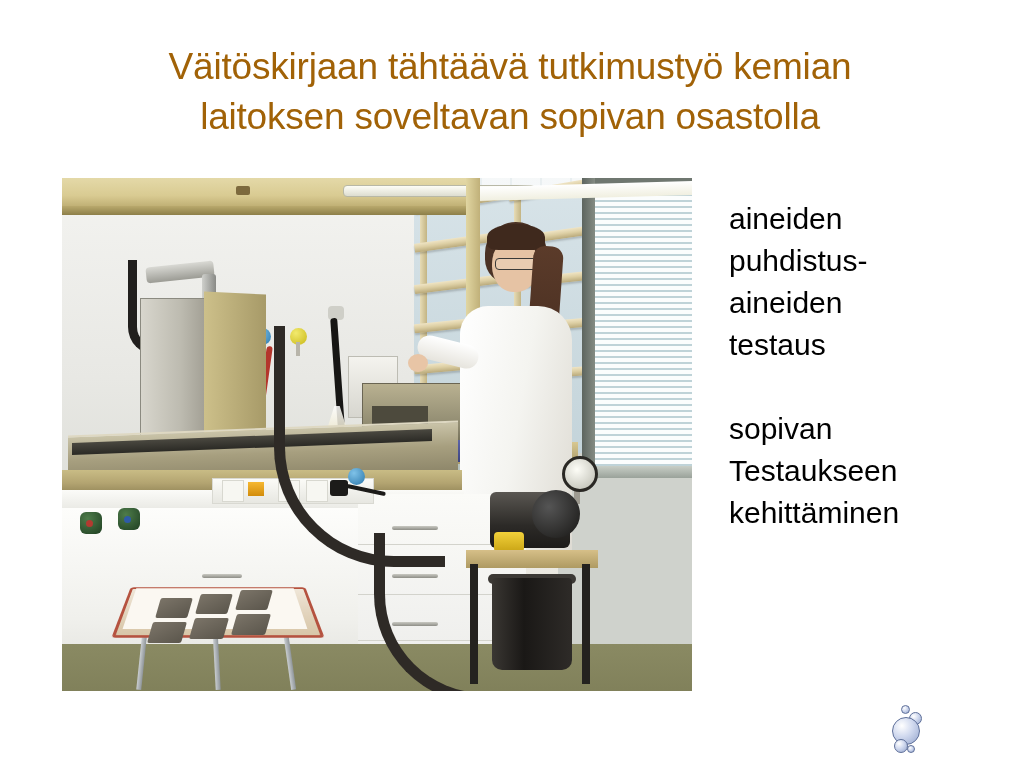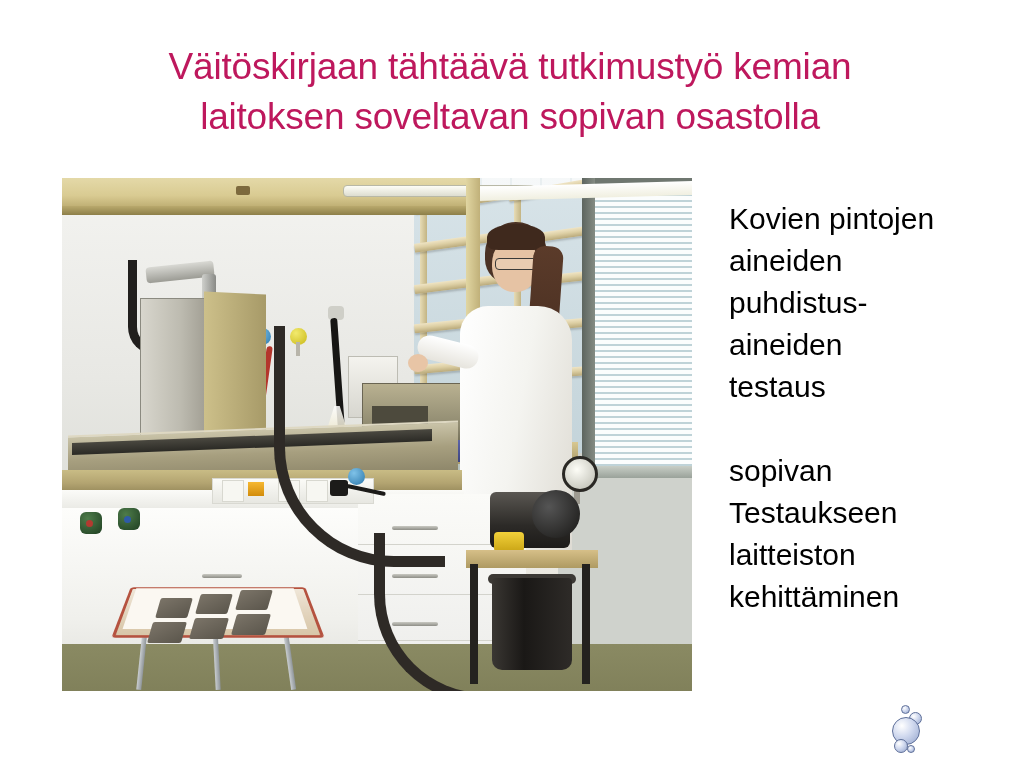--- a/index.html
+++ b/index.html
@@ -19,21 +19,21 @@
   
   #slide-title {
     position: absolute;
     left: 60px;
     top: 42px;
     width: 900px;
     text-align: center;
     font-size: 37px;
     line-height: 50px;
     font-weight: 400;
-    color: #be185d;
+    color: #a16207;
     letter-spacing: -0.2px;
   }
   #slide-title .tline { display: block; }
 
   
   #text-column {
     position: absolute;
     left: 729px;
     top: 198px;
     width: 280px;
@@ -594,30 +594,28 @@
   <div class="plate" style="left:96px;top:420px;width:32px;height:20px;transform:skewX(-16deg);"></div>
   <div class="plate" style="left:136px;top:416px;width:32px;height:20px;transform:skewX(-16deg);"></div>
   <div class="plate" style="left:176px;top:412px;width:32px;height:20px;transform:skewX(-16deg);"></div>
   <div class="plate" style="left:88px;top:444px;width:34px;height:21px;transform:skewX(-16deg);"></div>
   <div class="plate" style="left:130px;top:440px;width:34px;height:21px;transform:skewX(-16deg);"></div>
   <div class="plate" style="left:172px;top:436px;width:34px;height:21px;transform:skewX(-16deg);"></div>
 </div>
 
 <div id="text-column">
   <div class="text-block" id="text-block-1">
-    <span class="tline">Kovien pintojen</span>
     <span class="tline">aineiden</span>
     <span class="tline">puhdistus-</span>
     <span class="tline">aineiden</span>
     <span class="tline">testaus</span>
   </div>
   <div class="text-block" id="text-block-2">
     <span class="tline">sopivan</span>
     <span class="tline">Testaukseen</span>
-    <span class="tline">laitteiston</span>
     <span class="tline">kehittäminen</span>
   </div>
 </div>
 
 <div id="logo">
   <div class="logo-bubble" style="left:108px;top:0px;width:7px;height:7px;"></div>
   <div class="logo-bubble" style="left:116px;top:7px;width:11px;height:11px;"></div>
   <div class="logo-bubble" style="left:99px;top:12px;width:26px;height:26px;"></div>
   <div class="logo-bubble" style="left:101px;top:34px;width:12px;height:12px;"></div>
   <div class="logo-bubble" style="left:114px;top:40px;width:6px;height:6px;"></div>

